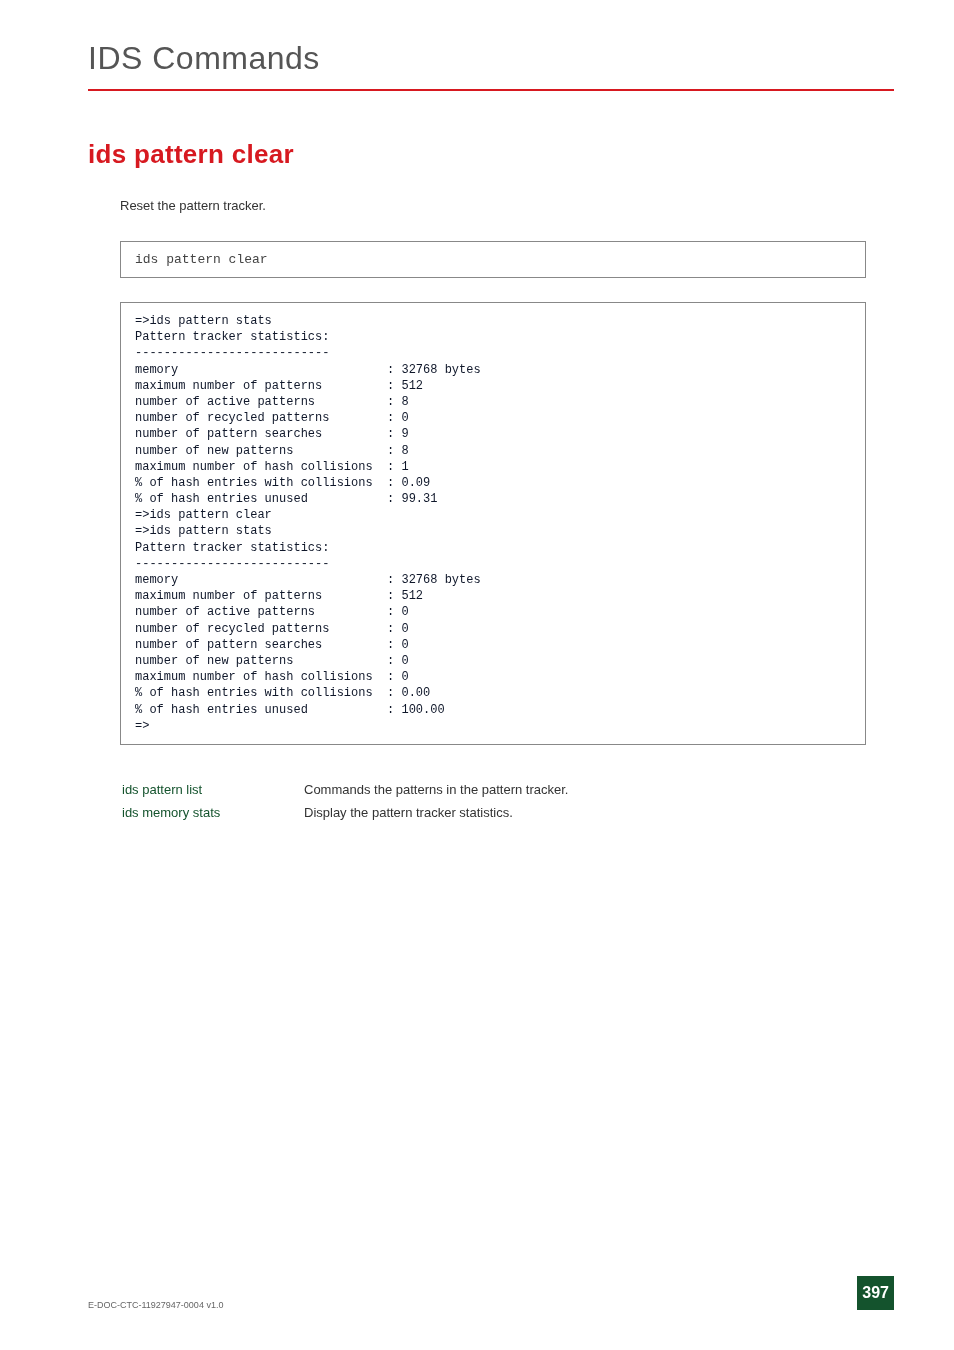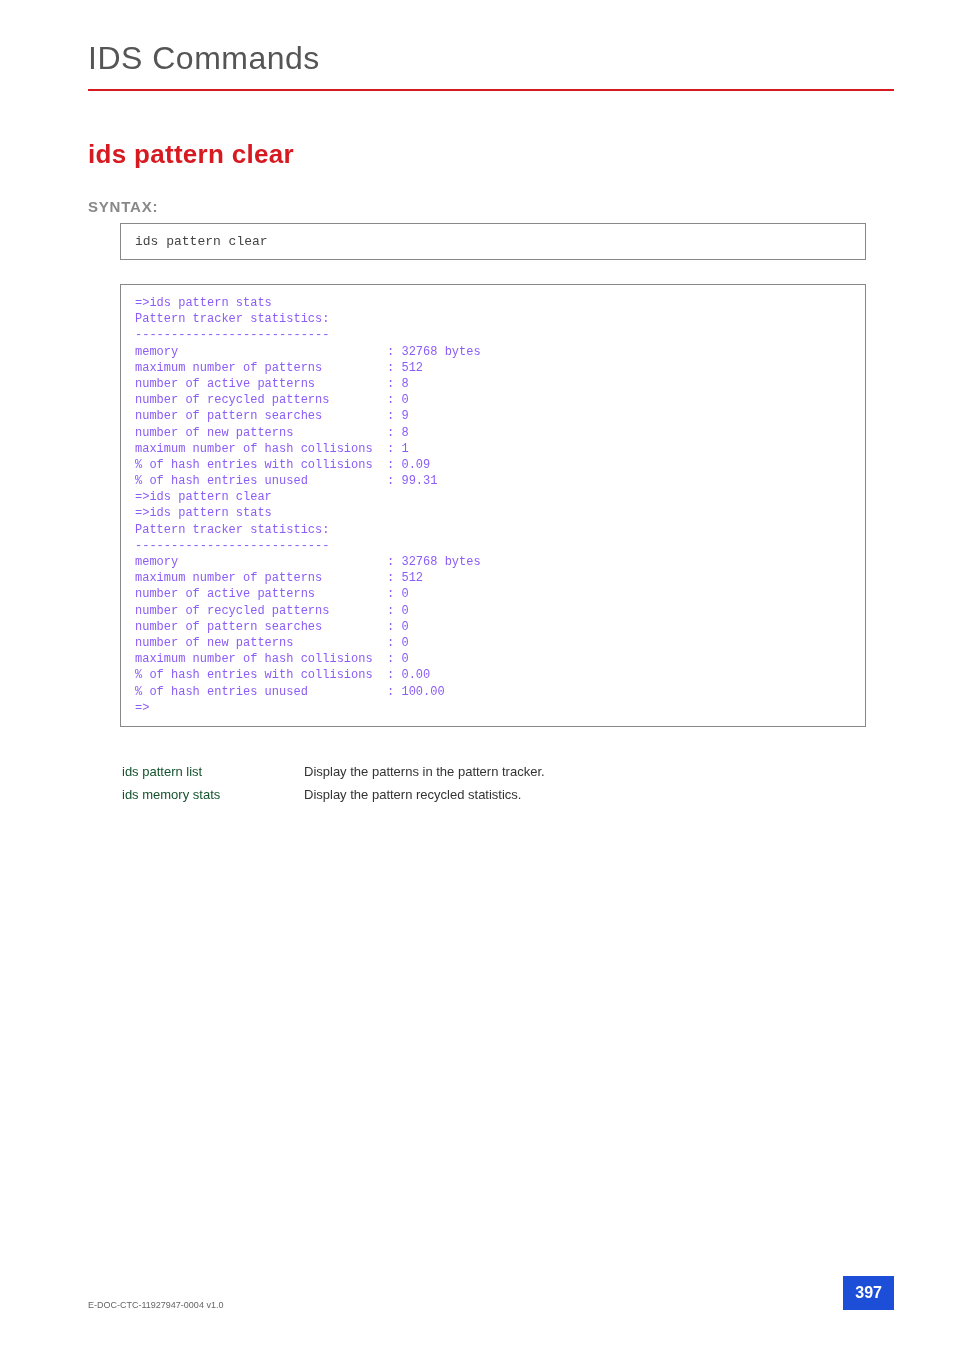--- a/index.html
+++ b/index.html
@@ -58,21 +58,21 @@
     font-size: 13px;
     color: #444;
   }
   .example-box {
     border: 1px solid #888;
     padding: 10px 14px;
     margin-left: 32px;
     margin-bottom: 32px;
     font-family: "Courier New", monospace;
     font-size: 12px;
-    color: #8b5cf6;
+    color: #0f172a;
     white-space: pre;
     line-height: 1.35;
   }
   .related-table {
     margin-left: 32px;
     margin-top: 6px;
     font-size: 13px;
   }
   .related-table td {
     padding: 3px 0;
@@ -92,40 +92,40 @@
     right: 60px;
     display: flex;
     justify-content: space-between;
     align-items: flex-end;
   }
   .doc-id {
     font-size: 9px;
     color: #666;
   }
   .page-badge {
-    background: #1d4ed8;
+    background: #14532d;
     color: #fff;
     font-weight: bold;
     font-size: 16px;
-    padding: 8px 12px;
+    padding: 8px 5px;
     border-radius: 0;
   }
 </style>
 </head>
 <body>
 
 <div class="page-title">IDS Commands</div>
 <div class="red-rule"></div>
 
 <div class="content">
 
   <div class="cmd-title">ids pattern clear</div>
 
+  <div class="desc">Reset the pattern tracker.</div>
 
-  <div class="section-label">SYNTAX:</div>
   <div class="syntax-box">ids pattern clear</div>
 
   <div class="example-box">=&gt;ids pattern stats
 Pattern tracker statistics:
 ---------------------------
 memory                             : 32768 bytes
 maximum number of patterns         : 512
 number of active patterns          : 8
 number of recycled patterns        : 0
 number of pattern searches         : 9
@@ -145,25 +145,25 @@
 number of new patterns             : 0
 maximum number of hash collisions  : 0
 % of hash entries with collisions  : 0.00
 % of hash entries unused           : 100.00
 =&gt;</div>
 
   <table class="related-table">
     <tbody>
         <tr>
       <td class="cmd">ids pattern list</td>
-      <td class="txt">Display the patterns in the pattern tracker.</td>
+      <td class="txt">Commands the patterns in the pattern tracker.</td>
     </tr>
     <tr>
       <td class="cmd">ids memory stats</td>
-      <td class="txt">Display the pattern recycled statistics.</td>
+      <td class="txt">Display the pattern tracker statistics.</td>
     </tr>
   </tbody>
     </table>
 
 </div>
 
 <div class="footer">
   <div class="doc-id">E-DOC-CTC-11927947-0004 v1.0</div>
   <div class="page-badge">397</div>
 </div>

